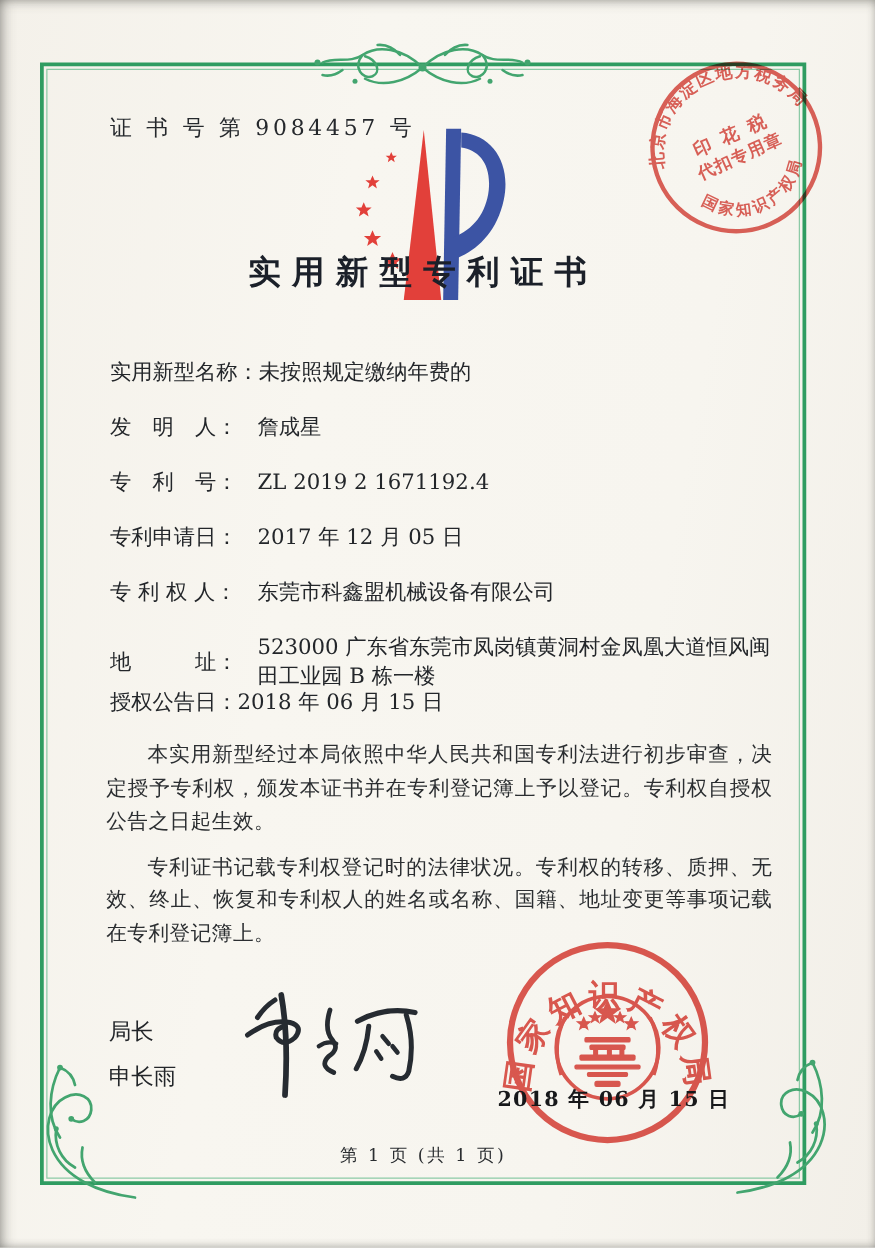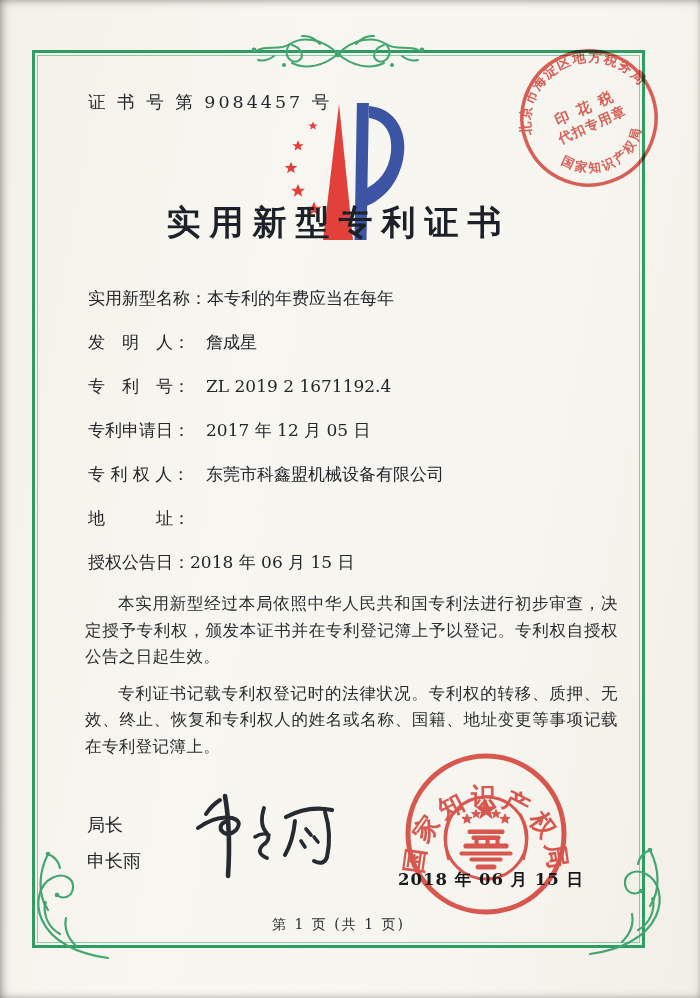--- a/index.html
+++ b/index.html
@@ -22,21 +22,21 @@
   }
   .frame-inner{
     position:absolute;inset:2px;border:1px solid #8ccaa6;
   }
   .cert-no{
     position:absolute;left:88px;top:90px;
     font-size:17.5px;letter-spacing:3px;color:#25282c;white-space:nowrap;
   }
   .doc-title{
     position:absolute;left:32px;right:55px;top:200px;text-align:center;
-    font-size:34px;font-weight:700;letter-spacing:9px;color:#1b2029;white-space:nowrap;
+    font-size:26px;font-weight:700;letter-spacing:9px;color:#1b2029;white-space:nowrap;
   }
   .fields{
     position:absolute;left:88px;top:287px;width:534px;
     font-size:17px;color:#23262a;
   }
   .field-row{display:flex;line-height:23px;margin-bottom:21px;align-items:center;}
   .field-label{flex:0 0 118px;white-space:nowrap;}
   .field-value{flex:1;}
   .grant-row{
     position:absolute;left:88px;top:551px;width:534px;display:flex;
@@ -153,40 +153,41 @@
       <use href="#lstar" transform="translate(15,93) scale(1.15)"></use>
       <use href="#lstar" transform="translate(31,111) scale(1.25)"></use>
     </g>
   </svg>
 
   <div class="doc-title">实用新型专利证书</div>
 
   <div class="fields">
     <div class="field-row">
       <span class="field-label">实用新型名称：</span>
-      <span class="field-value">本专利的年费应当在每年</span>
+      <span class="field-value">未按照规定缴纳年费的</span>
     </div>
     <div class="field-row">
       <span class="field-label">发　明　人：</span>
       <span class="field-value">詹成星</span>
     </div>
     <div class="field-row">
       <span class="field-label">专　利　号：</span>
       <span class="field-value">ZL 2019 2 1671192.4</span>
     </div>
     <div class="field-row">
       <span class="field-label">专利申请日：</span>
       <span class="field-value">2017 年 12 月 05 日</span>
     </div>
     <div class="field-row">
       <span class="field-label">专 利 权 人：</span>
       <span class="field-value">东莞市科鑫盟机械设备有限公司</span>
     </div>
     <div class="field-row">
       <span class="field-label">地　　　址：</span>
+      <span class="field-value">523000 广东省东莞市凤岗镇黄洞村金凤凰大道恒风闽田工业园 B 栋一楼</span>
     </div>
   </div>
 
   <div class="grant-row">
     <span class="grant-part">
       <span>授权公告日：</span><span>2018 年 06 月 15 日</span>
     </span>
   </div>
 
   <div class="paras">

